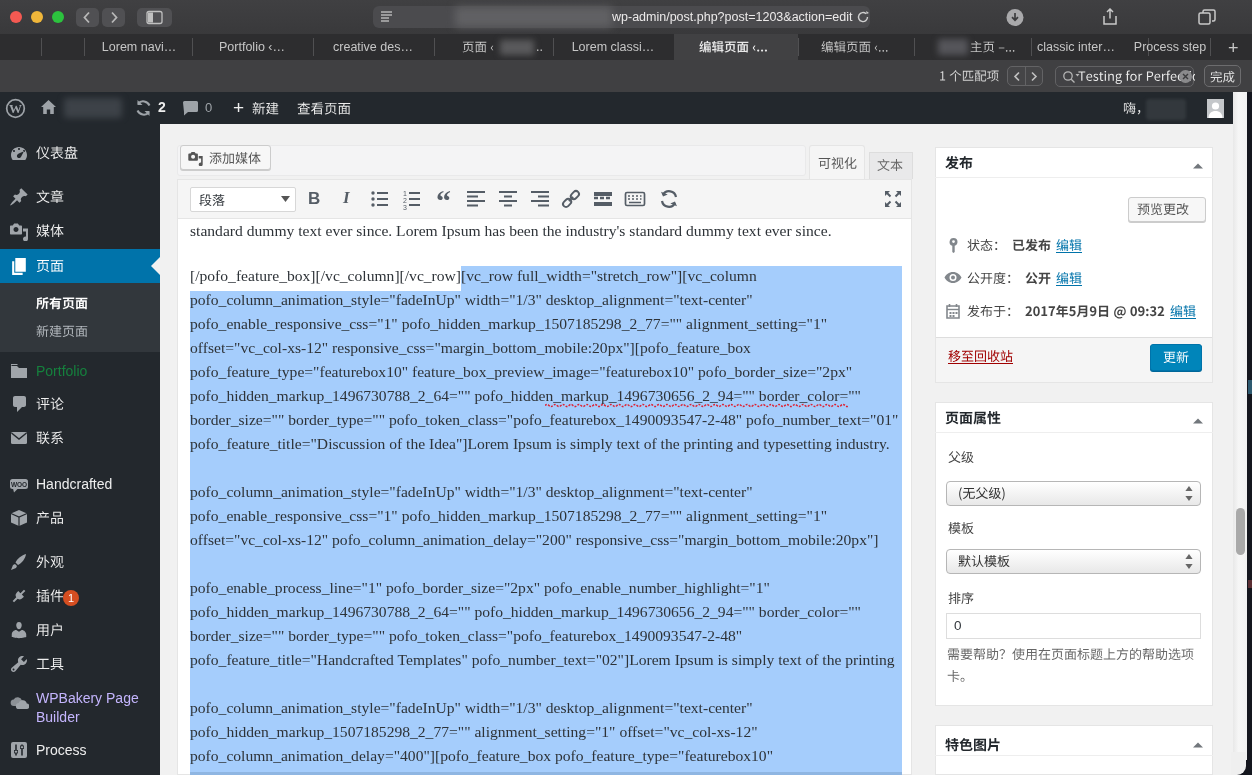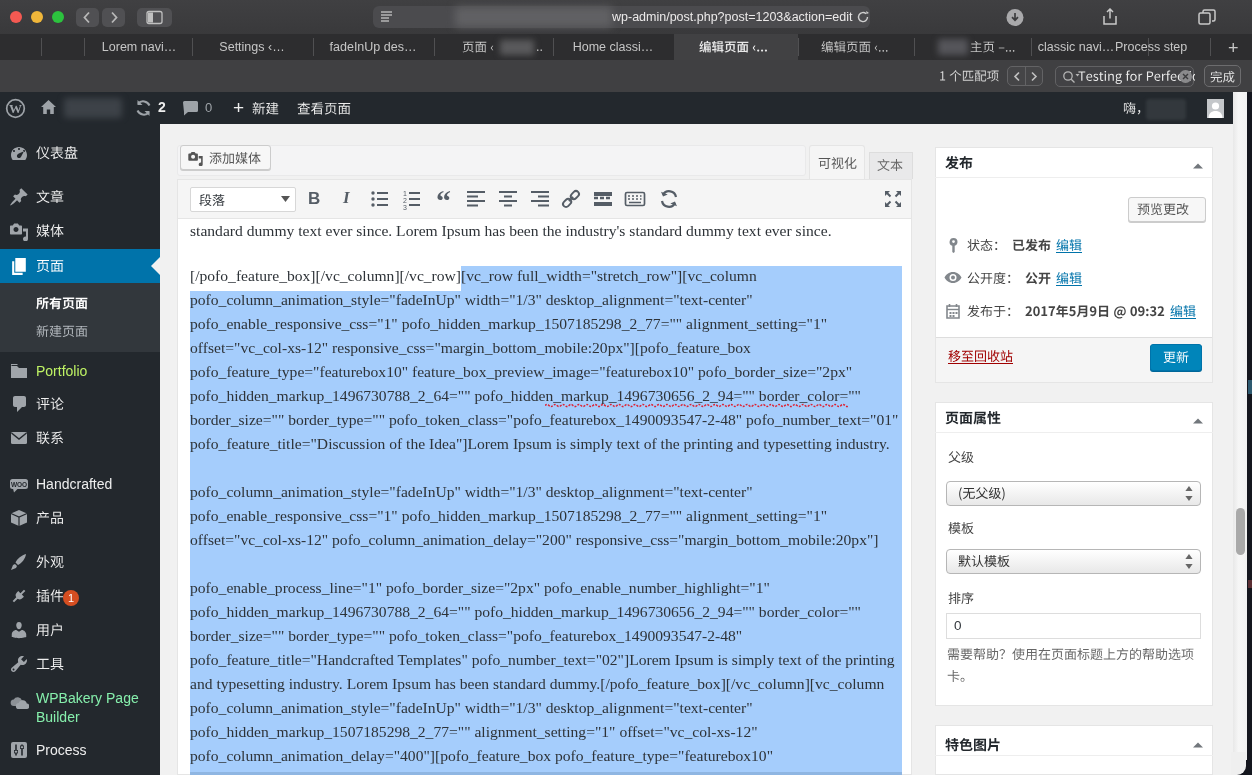--- a/index.html
+++ b/index.html
@@ -53,32 +53,32 @@
     <div class="abs" style="left:434px;top:38px;width:1px;height:18px;background:#505052"></div>
     <div class="abs" style="left:553px;top:38px;width:1px;height:18px;background:#505052"></div>
     <div class="abs" style="left:674px;top:38px;width:1px;height:18px;background:#505052"></div>
     <div class="abs" style="left:798px;top:38px;width:1px;height:18px;background:#505052"></div>
     <div class="abs" style="left:914px;top:38px;width:1px;height:18px;background:#505052"></div>
     <div class="abs" style="left:1031px;top:38px;width:1px;height:18px;background:#505052"></div>
     <div class="abs" style="left:1148px;top:38px;width:1px;height:18px;background:#505052"></div>
     <div class="abs" style="left:1210px;top:38px;width:1px;height:18px;background:#505052"></div>
     <div class="abs" style="left:674px;top:34px;width:124px;height:26px;background:#414143"></div>
     <div class="abs" style="left:84px;top:40px;width:110px;text-align:center;font-size:12.5px;color:#c6c6c6;white-space:nowrap;overflow:hidden">Lorem navi…</div>
-    <div class="abs" style="left:197px;top:40px;width:110px;text-align:center;font-size:12.5px;color:#c6c6c6;white-space:nowrap;overflow:hidden">Settings ‹…</div>
-    <div class="abs" style="left:318px;top:40px;width:110px;text-align:center;font-size:12.5px;color:#c6c6c6;white-space:nowrap;overflow:hidden">fadeInUp des…</div>
+    <div class="abs" style="left:197px;top:40px;width:110px;text-align:center;font-size:12.5px;color:#c6c6c6;white-space:nowrap;overflow:hidden">Portfolio ‹…</div>
+    <div class="abs" style="left:318px;top:40px;width:110px;text-align:center;font-size:12.5px;color:#c6c6c6;white-space:nowrap;overflow:hidden">creative des…</div>
     <svg style="position:absolute;left:462px;top:38.5px;overflow:visible;" width="34" height="16">
       <g fill="#c6c6c6" transform="translate(0,12.5) scale(0.0125,-0.0125)">
         <use href="#g0" x="0"></use>
         <use href="#g1" x="1000"></use>
         <use href="#g2" x="2260"></use>
       </g>
     </svg>
     <div class="abs" style="left:500px;top:40px;width:34px;height:15px;border-radius:2px;background:#5a5a5c;filter:blur(3px)"></div>
     <div class="abs" style="left:536px;top:40px;font-size:12.5px;color:#c6c6c6">..</div>
-    <div class="abs" style="left:558px;top:40px;width:110px;text-align:center;font-size:12.5px;color:#c6c6c6;white-space:nowrap;overflow:hidden">Home classi…</div>
+    <div class="abs" style="left:558px;top:40px;width:110px;text-align:center;font-size:12.5px;color:#c6c6c6;white-space:nowrap;overflow:hidden">Lorem classi…</div>
     <svg style="position:absolute;left:699px;top:38.5px;overflow:visible;" width="71" height="16">
       <g fill="#e8e8e8" transform="translate(0,12.5) scale(0.0125,-0.0125)">
         <use href="#g3" x="0"></use>
         <use href="#g4" x="1000"></use>
         <use href="#g5" x="2000"></use>
         <use href="#g6" x="3000"></use>
         <use href="#g7" x="4260"></use>
         <use href="#g8" x="4578"></use>
         <use href="#g8" x="4889"></use>
         <use href="#g8" x="5200"></use>
@@ -100,22 +100,22 @@
     <svg style="position:absolute;left:970px;top:38.5px;overflow:visible;" width="47" height="16">
       <g fill="#c6c6c6" transform="translate(0,12.5) scale(0.0125,-0.0125)">
         <use href="#g12" x="0"></use>
         <use href="#g0" x="1000"></use>
         <use href="#g13" x="2260"></use>
         <use href="#g11" x="2796"></use>
         <use href="#g11" x="3074"></use>
         <use href="#g11" x="3352"></use>
       </g>
     </svg>
-    <div class="abs" style="left:1021px;top:40px;width:110px;text-align:center;font-size:12.5px;color:#c6c6c6;white-space:nowrap;overflow:hidden">classic navi…</div>
-    <div class="abs" style="left:1115px;top:40px;width:110px;text-align:left;font-size:12.5px;color:#c6c6c6;white-space:nowrap;overflow:hidden">Process step</div>
+    <div class="abs" style="left:1021px;top:40px;width:110px;text-align:center;font-size:12.5px;color:#c6c6c6;white-space:nowrap;overflow:hidden">classic inter…</div>
+    <div class="abs" style="left:1115px;top:40px;width:110px;text-align:center;font-size:12.5px;color:#c6c6c6;white-space:nowrap;overflow:hidden">Process step</div>
     <div class="abs" style="left:1228px;top:38px;font-size:18px;color:#c8c8c8;font-weight:300">+</div>
     <div class="abs" style="left:0;top:60px;width:1252px;height:32px;background:#404042"></div>
     <svg style="position:absolute;left:939px;top:67.5px;overflow:visible;" width="62" height="16">
       <g fill="#d8d8d8" transform="translate(0,12.5) scale(0.0125,-0.0125)">
         <use href="#g14" x="0"></use>
         <use href="#g15" x="815"></use>
         <use href="#g16" x="1815"></use>
         <use href="#g17" x="2815"></use>
         <use href="#g18" x="3815"></use>
       </g>
@@ -281,23 +281,23 @@
         <use href="#g56" x="0"></use>
         <use href="#g57" x="1000"></use>
       </g>
     </svg>
     <svg style="position:absolute;left:36px;top:655.0px;overflow:visible;" width="30" height="18">
       <g fill="#eeeeee" transform="translate(0,14.0) scale(0.014,-0.014)">
         <use href="#g58" x="0"></use>
         <use href="#g59" x="1000"></use>
       </g>
     </svg>
-    <div class="abs" style="left:36px;top:363px;font-size:14px;color:#bef264">Portfolio</div>
+    <div class="abs" style="left:36px;top:363px;font-size:14px;color:#15803d">Portfolio</div>
     <div class="abs" style="left:36px;top:476px;font-size:14px;color:#eee">Handcrafted</div>
-    <div class="abs" style="left:36px;top:689px;width:110px;font-size:14px;line-height:19px;color:#86efac">WPBakery Page Builder</div>
+    <div class="abs" style="left:36px;top:689px;width:110px;font-size:14px;line-height:19px;color:#c4b5fd">WPBakery Page Builder</div>
     <div class="abs" style="left:36px;top:742px;font-size:14px;color:#eee">Process</div>
     <svg style="position:absolute;left:36px;top:295.0px;overflow:visible;" width="54" height="17">
       <g fill="#ffffff" transform="translate(0,13.0) scale(0.013,-0.013)">
         <use href="#g60" x="0"></use>
         <use href="#g61" x="1000"></use>
         <use href="#g62" x="2000"></use>
         <use href="#g63" x="3000"></use>
       </g>
     </svg>
     <svg style="position:absolute;left:36px;top:323.0px;overflow:visible;" width="54" height="17">
@@ -477,21 +477,20 @@
     <div class="serifline" style="left:190px;top:387px">pofo_hidden_markup_1496730788_2_64="" pofo_hidden_markup_1496730656_2_94="" border_color=""</div>
     <div class="serifline" style="left:190px;top:411px">border_size="" border_type="" pofo_token_class="pofo_featurebox_1490093547-2-48" pofo_number_text="01"</div>
     <div class="serifline" style="left:190px;top:435px">pofo_feature_title="Discussion of the Idea"]Lorem Ipsum is simply text of the printing and typesetting industry.</div>
     <div class="serifline" style="left:190px;top:483px">pofo_column_animation_style="fadeInUp" width="1/3" desktop_alignment="text-center"</div>
     <div class="serifline" style="left:190px;top:507px">pofo_enable_responsive_css="1" pofo_hidden_markup_1507185298_2_77="" alignment_setting="1"</div>
     <div class="serifline" style="left:190px;top:531px">offset="vc_col-xs-12" pofo_column_animation_delay="200" responsive_css="margin_bottom_mobile:20px"]</div>
     <div class="serifline" style="left:190px;top:579px">pofo_enable_process_line="1" pofo_border_size="2px" pofo_enable_number_highlight="1"</div>
     <div class="serifline" style="left:190px;top:603px">pofo_hidden_markup_1496730788_2_64="" pofo_hidden_markup_1496730656_2_94="" border_color=""</div>
     <div class="serifline" style="left:190px;top:627px">border_size="" border_type="" pofo_token_class="pofo_featurebox_1490093547-2-48"</div>
     <div class="serifline" style="left:190px;top:651px">pofo_feature_title="Handcrafted Templates" pofo_number_text="02"]Lorem Ipsum is simply text of the printing</div>
-    <div class="serifline" style="left:190px;top:675px">and typesetting industry. Lorem Ipsum has been standard dummy.[/pofo_feature_box][/vc_column][vc_column</div>
     <div class="serifline" style="left:190px;top:699px">pofo_column_animation_style="fadeInUp" width="1/3" desktop_alignment="text-center"</div>
     <div class="serifline" style="left:190px;top:723px">pofo_hidden_markup_1507185298_2_77="" alignment_setting="1" offset="vc_col-xs-12"</div>
     <div class="serifline" style="left:190px;top:747px">pofo_column_animation_delay="400"][pofo_feature_box pofo_feature_type="featurebox10"</div>
     <svg class="abs" style="left:545px;top:403px" width="312" height="5">
       <path d="M0 1.5 q2 -1.5 4 0 t4 0 t4 0 t4 0" id="sq" fill="none"></path>
       <path d="M0 2.5 q2 -2 4 0 t4 0 q2 -2 4 0 t4 0 q2 -2 4 0 t4 0 q2 -2 4 0 t4 0 q2 -2 4 0 t4 0 q2 -2 4 0 t4 0 q2 -2 4 0 t4 0 q2 -2 4 0 t4 0 q2 -2 4 0 t4 0 q2 -2 4 0 t4 0 q2 -2 4 0 t4 0 q2 -2 4 0 t4 0 q2 -2 4 0 t4 0 q2 -2 4 0 t4 0 q2 -2 4 0 t4 0 q2 -2 4 0 t4 0 q2 -2 4 0 t4 0 q2 -2 4 0 t4 0 q2 -2 4 0 t4 0 q2 -2 4 0 t4 0 q2 -2 4 0 t4 0 q2 -2 4 0 t4 0 q2 -2 4 0 t4 0 q2 -2 4 0 t4 0 q2 -2 4 0 t4 0 q2 -2 4 0 t4 0 q2 -2 4 0 t4 0 q2 -2 4 0 t4 0 q2 -2 4 0 t4 0 q2 -2 4 0 t4 0 q2 -2 4 0 t4 0 q2 -2 4 0 t4 0 q2 -2 4 0 t4 0 q2 -2 4 0 t4 0 q2 -2 4 0 t4 0 q2 -2 4 0 t4 0 q2 -2 4 0 t4 0 q2 -2 4 0 t4 0 " stroke="#d23" stroke-width="1.5" fill="none" stroke-dasharray="2 1.3"></path>
     </svg>
     <div class="abs" style="left:935px;top:147px;width:278px;height:236px;background:#fff;border:1px solid #e5e5e5"></div>
     <div class="abs" style="left:935px;top:147px;width:278px;height:31px;border-bottom:1px solid #eee"></div>
     <svg style="position:absolute;left:945px;top:154.0px;overflow:visible;" width="30" height="18">

